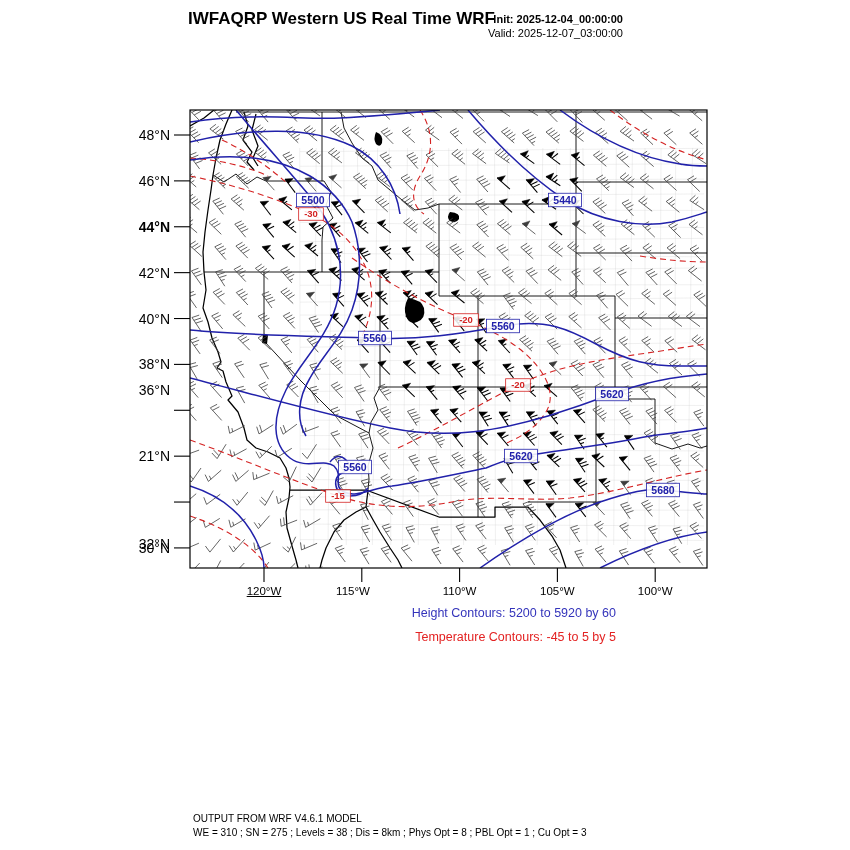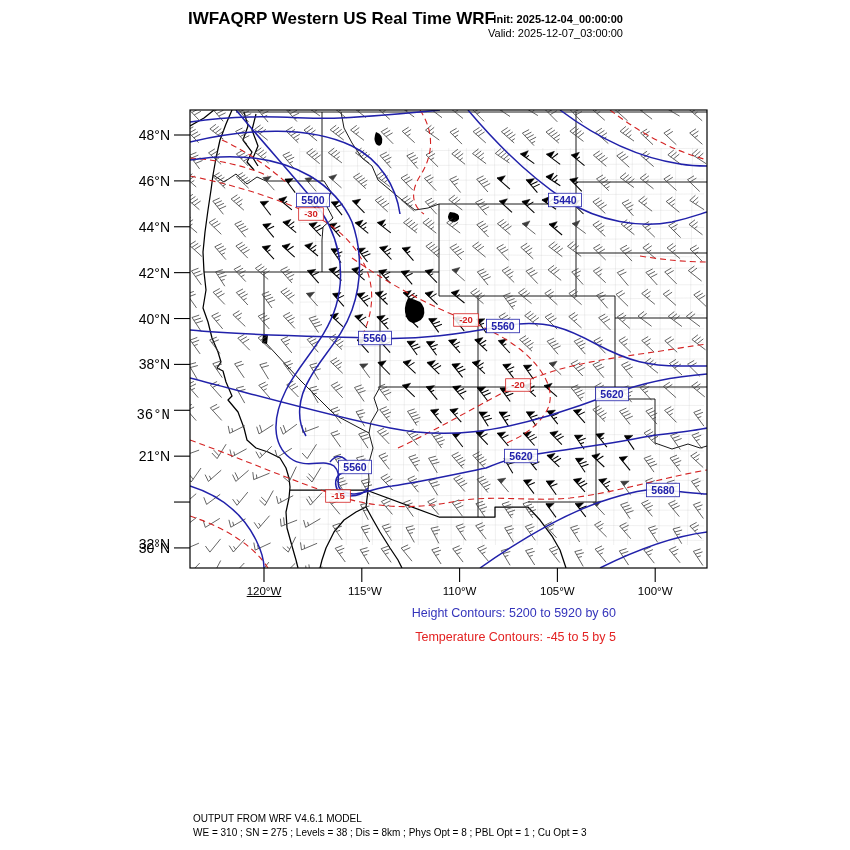--- a/index.html
+++ b/index.html
@@ -781,26 +781,26 @@
 
   <div class="note note-height" style="color: rgb(52, 52, 187);">Height Contours: 5200 to 5920 by 60</div>
   <div class="note note-temp" style="color: rgb(227, 34, 34);">Temperature Contours: -45 to 5 by 5</div>
 
   <div class="footer-block">
     <div class="footer-line">OUTPUT FROM WRF V4.6.1 MODEL</div>
     <div class="footer-line">WE = 310 ; SN = 275 ; Levels = 38 ; Dis = 8km ; Phys Opt = 8 ; PBL Opt = 1 ; Cu Opt = 3</div>
   </div>
 <div class="lat-label" style="left: 124px; top: 127px;">48°N</div>
     <div class="lat-label" style="left: 124px; top: 172.88px;">46°N</div>
-    <div class="lat-label" style="left: 124px; top: 218.76px;">44°N</div>
+    <div class="lat-label" style="left: 124px; top: 218.76px; font-weight: bold;">44°N</div>
     <div class="lat-label" style="left: 124px; top: 264.64px;">42°N</div>
     <div class="lat-label" style="left: 124px; top: 310.52px;">40°N</div>
     <div class="lat-label" style="left: 124px; top: 356.4px;">38°N</div>
-    <div class="lat-label" style="left: 124px; top: 407px; font-family: Liberation Mono, monospace;">36°N</div>
+    <div class="lat-label" style="left: 124px; top: 382px;">36°N</div>
     <div class="lat-label" style="left: 124px; top: 448.16px;">21°N</div>
     <div class="lat-label" style="left: 124px; top: 494.04px; margin-top: 42px;">32°N</div>
     <div class="lat-label" style="left: 124px; top: 539.92px;">30°N</div>
     <div class="lon-label" style="left: 234px; top: 585px; text-decoration: underline;">120°W</div>
-    <div class="lon-label" style="left: 335px; top: 585px;">115°W</div>
+    <div class="lon-label" style="left: 323px; top: 585px;">115°W</div>
     <div class="lon-label" style="left: 429.6px; top: 585px;">110°W</div>
     <div class="lon-label" style="left: 527.4px; top: 585px;">105°W</div>
     <div class="lon-label" style="left: 625.2px; top: 585px;">100°W</div>
   </div>
 
 </body></html>

